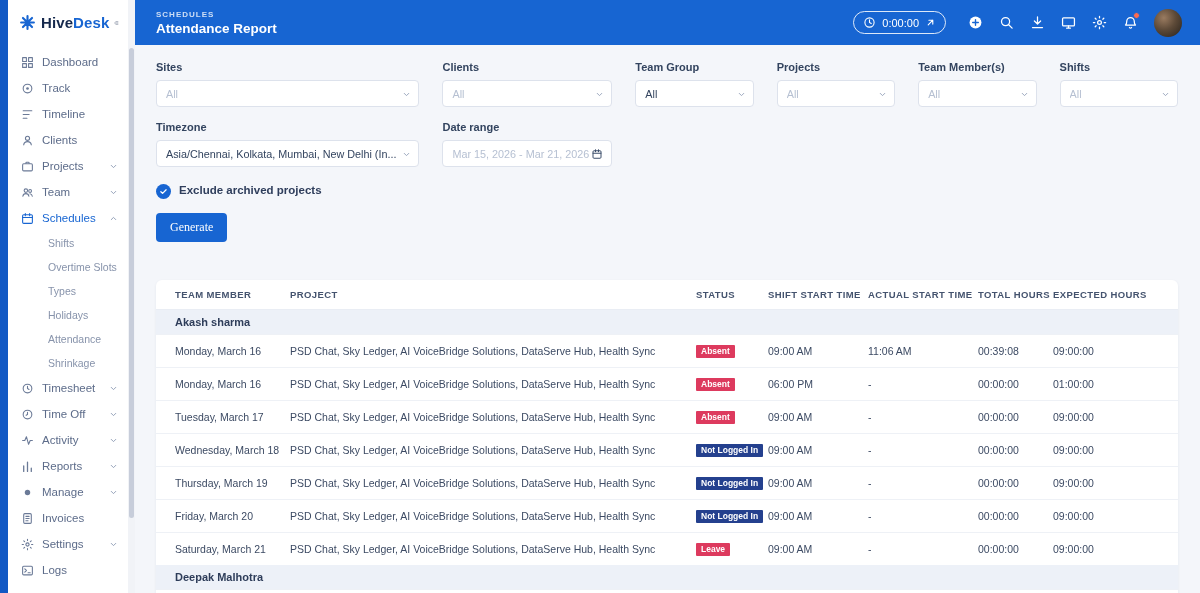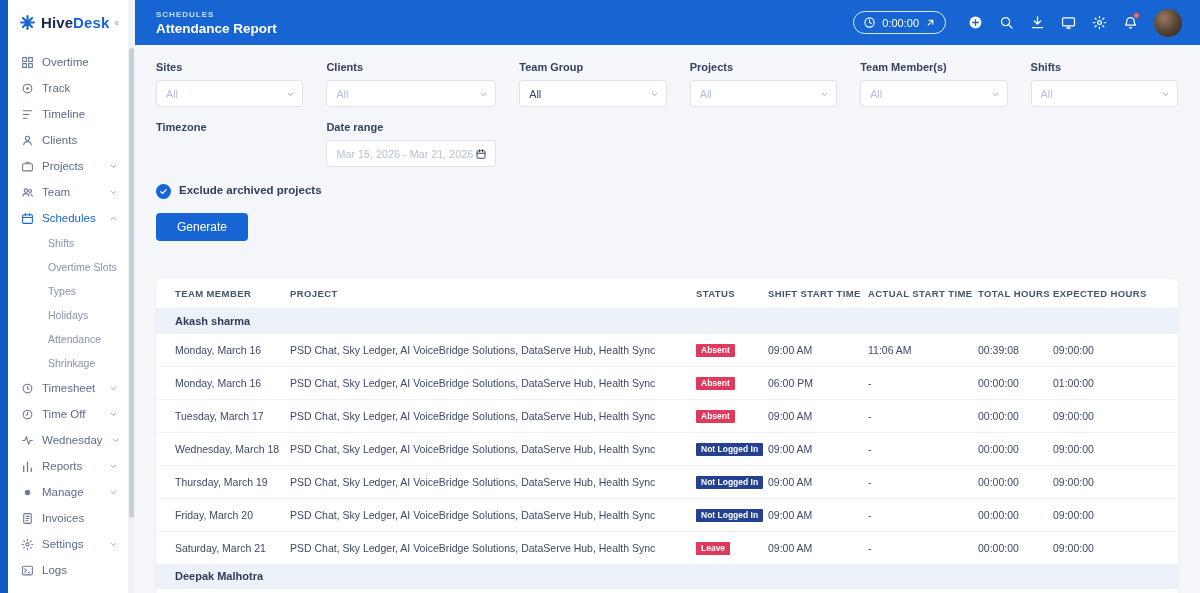--- a/index.html
+++ b/index.html
@@ -52,21 +52,21 @@
   .sel-val{overflow:hidden;white-space:nowrap;color:#b6c0d2}
   .sel-val.filled{color:#33445f}
   .select .chev{position:absolute;right:7px;top:9px;width:9px;height:9px;color:#9aa7bd}
   .select .cal{position:absolute;right:8px;top:7px;width:12px;height:12px;color:#3d4f6b}
 
   .check-row{margin-top:17px;display:flex;align-items:flex-start;gap:8px}
   .checkbox{width:15px;height:15px;border-radius:50%;background:#1765d2;display:flex;align-items:center;justify-content:center;cursor:pointer;flex:none}
   .checkbox .ck{width:9px;height:9px;color:#fff}
   .check-label{font-size:11.5px;font-weight:bold;color:#2f3e5c}
 
-  .btn-primary{margin-top:14px;background:#1765d2;color:#fff;border:none;border-radius:4px;padding:7px 21px;font-size:12px;font-family:Liberation Sans, sans-serif;cursor:pointer;display:inline-block}
+  .btn-primary{margin-top:14px;background:#1765d2;color:#fff;border:none;border-radius:4px;padding:7px 14px;font-size:12px;font-family:Liberation Serif, serif;cursor:pointer;display:inline-block}
 
   
   .card{margin-top:38px;background:#fff;border-radius:6px;box-shadow:0 1px 3px rgba(20,40,80,.07);overflow:hidden}
   .trow{display:grid;grid-template-columns:115px 406px 72px 100px 110px 75px 1fr;align-items:center;padding-left:19px}
   .thead{height:30px;border-bottom:1px solid #e9edf4}
   .th{font-size:9.5px;font-weight:bold;letter-spacing:.4px;color:#44536e;white-space:nowrap;overflow:hidden}
   .tgroup{background:#edf1f8;padding:6px 0 6px 19px;font-size:11px;font-weight:bold;color:#2e3d5a}
   .tr{height:33px;border-top:1px solid #eef1f6;font-size:10.5px;color:#3c4a63}
   .tr:first-of-type{border-top:none}
   .td{white-space:nowrap;overflow:hidden;padding-right:0}
@@ -195,21 +195,21 @@
       <span class="logo-text"><span>Hive</span><span class="lt">Desk</span></span>
       <svg class="fold">
           <use href="#i-fold"></use>
         </svg>
     </div>
     <nav class="nav">
       <div class="nav-item">
           <svg class="ic">
             <use href="#i-dash"></use>
           </svg>
-          <span>Overtime</span>
+          <span>Dashboard</span>
         </div>
       <div class="nav-item">
           <svg class="ic">
             <use href="#i-track"></use>
           </svg>
           <span>Track</span>
         </div>
       <div class="nav-item">
           <svg class="ic">
             <use href="#i-timeline"></use>
@@ -270,21 +270,21 @@
           </svg>
           <span>Time Off</span>
           <svg class="chev">
             <use href="#i-chevd"></use>
           </svg>
         </div>
       <div class="nav-item">
           <svg class="ic">
             <use href="#i-act"></use>
           </svg>
-          <span>Wednesday</span>
+          <span>Activity</span>
           <svg class="chev">
             <use href="#i-chevd"></use>
           </svg>
         </div>
       <div class="nav-item">
           <svg class="ic">
             <use href="#i-rep"></use>
           </svg>
           <span>Reports</span>
           <svg class="chev">
@@ -420,20 +420,26 @@
           <label>Shifts</label>
           <div class="select">
             <span class="sel-val">All</span>
             <svg class="chev">
                 <use href="#i-chevd"></use>
               </svg>
           </div>
         </div>
         <div class="field">
           <label>Timezone</label>
+          <div class="select">
+            <span class="sel-val filled">Asia/Chennai, Kolkata, Mumbai, New Delhi (In...</span>
+            <svg class="chev">
+                <use href="#i-chevd"></use>
+              </svg>
+          </div>
         </div>
         <div class="field">
           <label>Date range</label>
           <div class="select">
             <span class="sel-val">Mar 15, 2026 - Mar 21, 2026</span>
             <svg class="cal">
                 <use href="#i-cal"></use>
               </svg>
           </div>
         </div>

